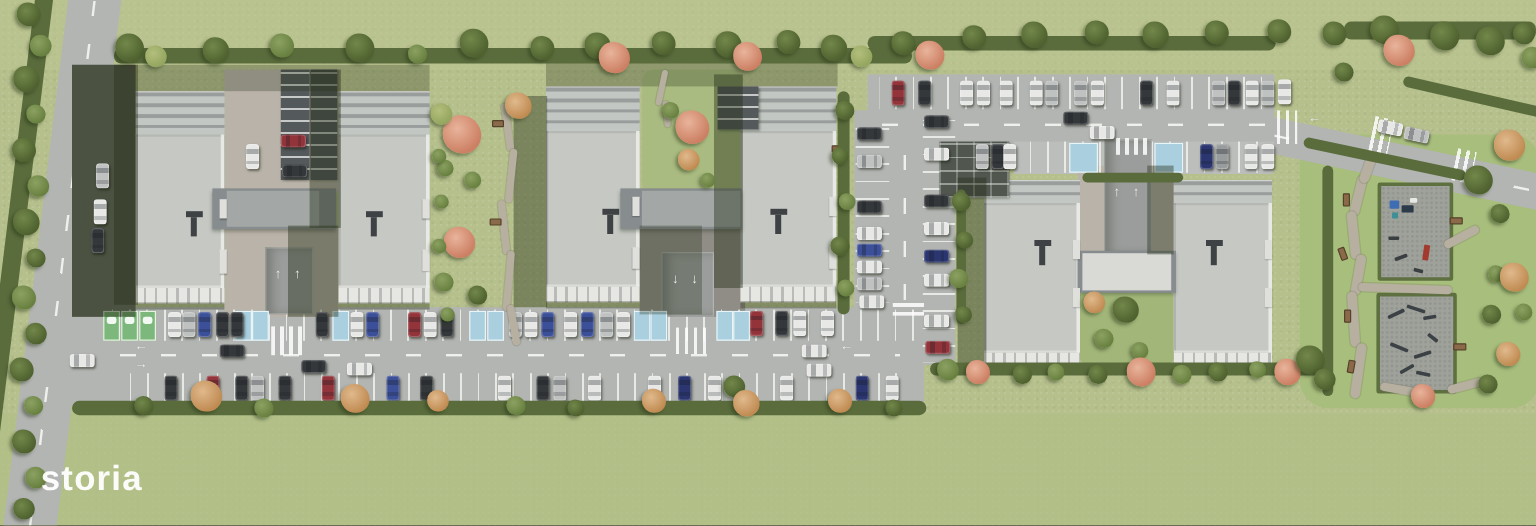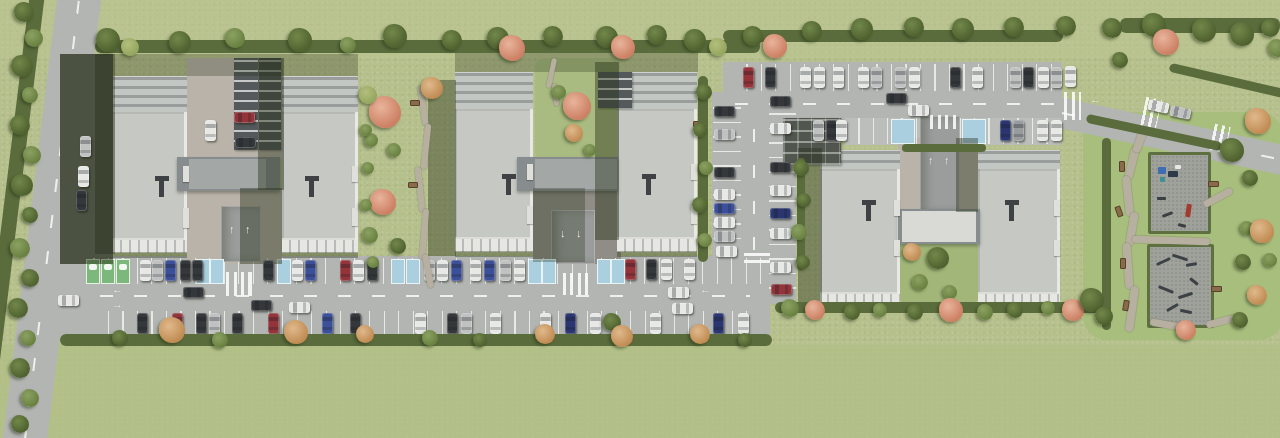--- a/index.html
+++ b/index.html
@@ -449,13 +449,14 @@
       <div class="abs tree" style="left: 1245px; top: 108px; width: 26px; height: 26px; border-radius: 46% 54% 48% 52%; background: radial-gradient(circle at 38% 35%, rgb(224, 185, 140) 0%, rgb(192, 139, 82) 72%);"></div>
       <div class="abs tree" style="left: 1240px; top: 221px; width: 14px; height: 14px; border-radius: 46% 54% 48% 52%; background: radial-gradient(circle at 38% 35%, rgb(139, 161, 98) 0%, rgb(104, 128, 63) 72%);"></div>
       <div class="abs tree" style="left: 1250px; top: 219px; width: 24px; height: 24px; border-radius: 46% 54% 48% 52%; background: radial-gradient(circle at 38% 35%, rgb(224, 185, 140) 0%, rgb(192, 139, 82) 72%);"></div>
       <div class="abs tree" style="left: 1235px; top: 254px; width: 16px; height: 16px; border-radius: 46% 54% 48% 52%; background: radial-gradient(circle at 38% 35%, rgb(114, 135, 74) 0%, rgb(78, 97, 47) 72%);"></div>
       <div class="abs tree" style="left: 1247px; top: 285px; width: 20px; height: 20px; border-radius: 46% 54% 48% 52%; background: radial-gradient(circle at 38% 35%, rgb(224, 185, 140) 0%, rgb(192, 139, 82) 72%);"></div>
       <div class="abs tree" style="left: 1232px; top: 312px; width: 16px; height: 16px; border-radius: 46% 54% 48% 52%; background: radial-gradient(circle at 38% 35%, rgb(114, 135, 74) 0%, rgb(78, 97, 47) 72%);"></div>
       <div class="abs tree" style="left: 1263px; top: 253px; width: 14px; height: 14px; border-radius: 46% 54% 48% 52%; background: radial-gradient(circle at 38% 35%, rgb(139, 161, 98) 0%, rgb(104, 128, 63) 72%);"></div>
       <div class="abs tree" style="left: 1176px; top: 320px; width: 20px; height: 20px; border-radius: 46% 54% 48% 52%; background: radial-gradient(circle at 38% 35%, rgb(232, 180, 155) 0%, rgb(204, 127, 99) 72%);"></div>
       <div class="abs tree" style="left: 1112px; top: 52px; width: 16px; height: 16px; border-radius: 46% 54% 48% 52%; background: radial-gradient(circle at 38% 35%, rgb(114, 135, 74) 0%, rgb(78, 97, 47) 72%);"></div>
     </div>
+  <div id="watermark">storia</div>
 </div>
 
 </body></html>

